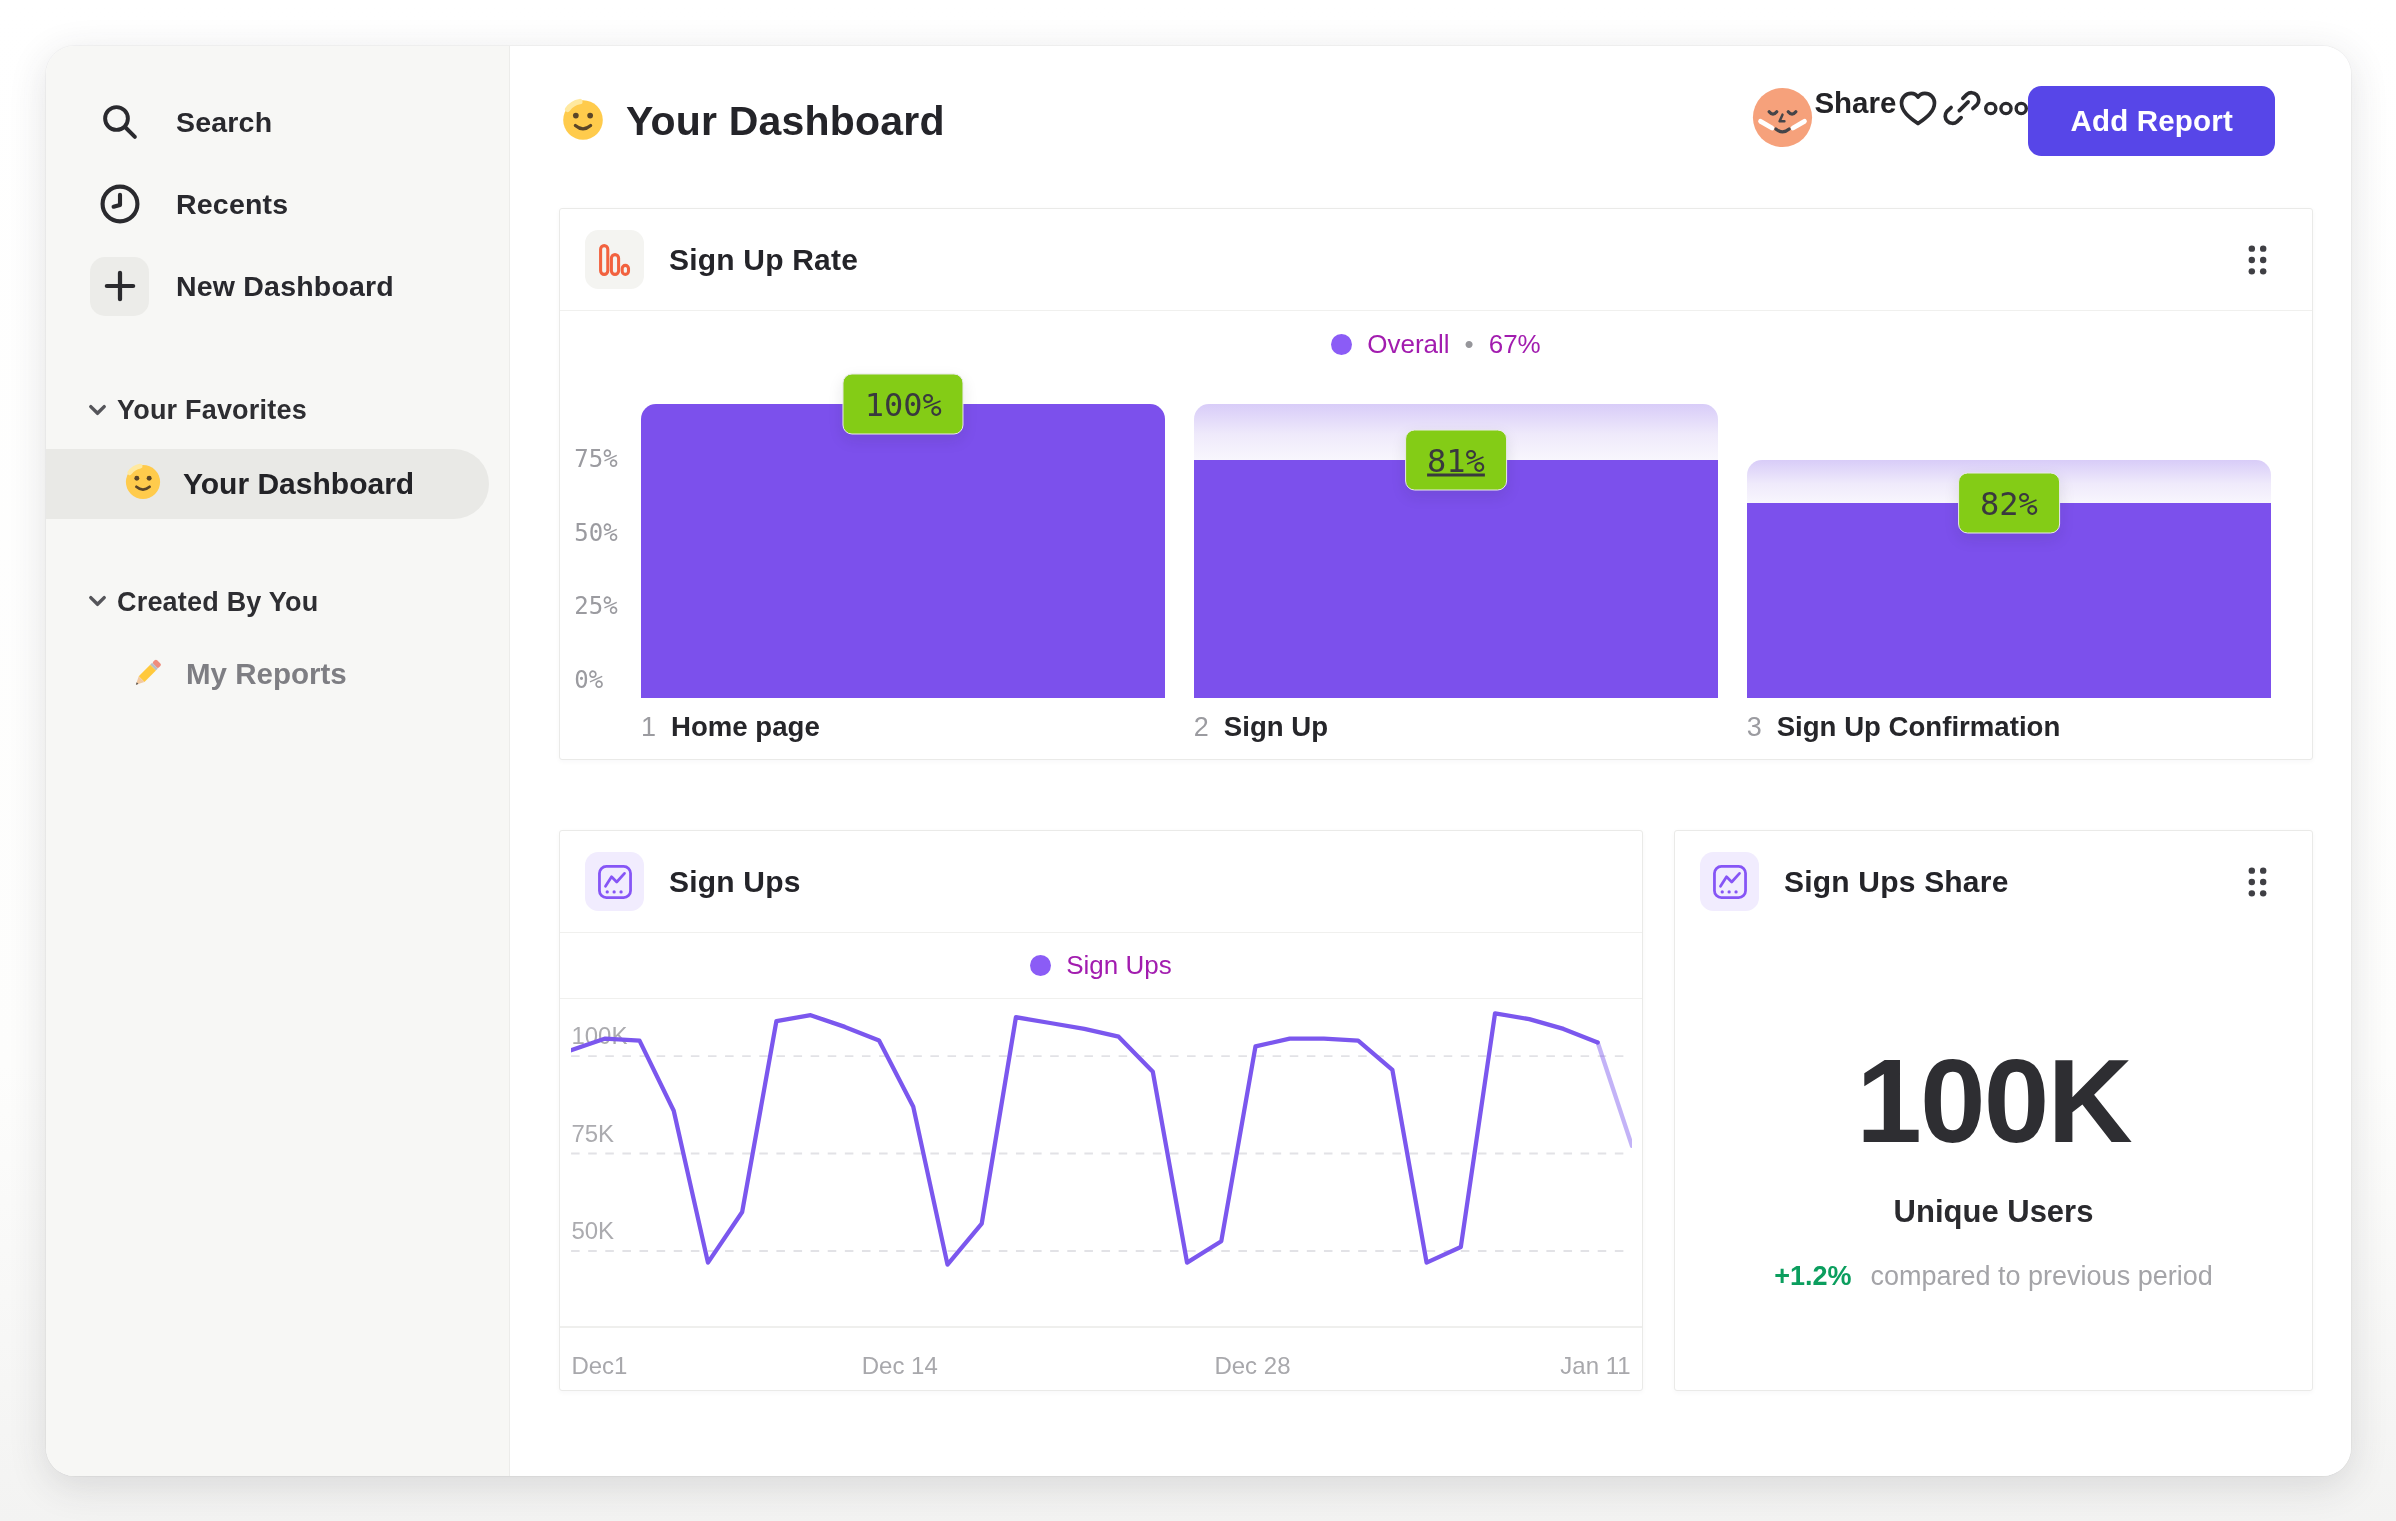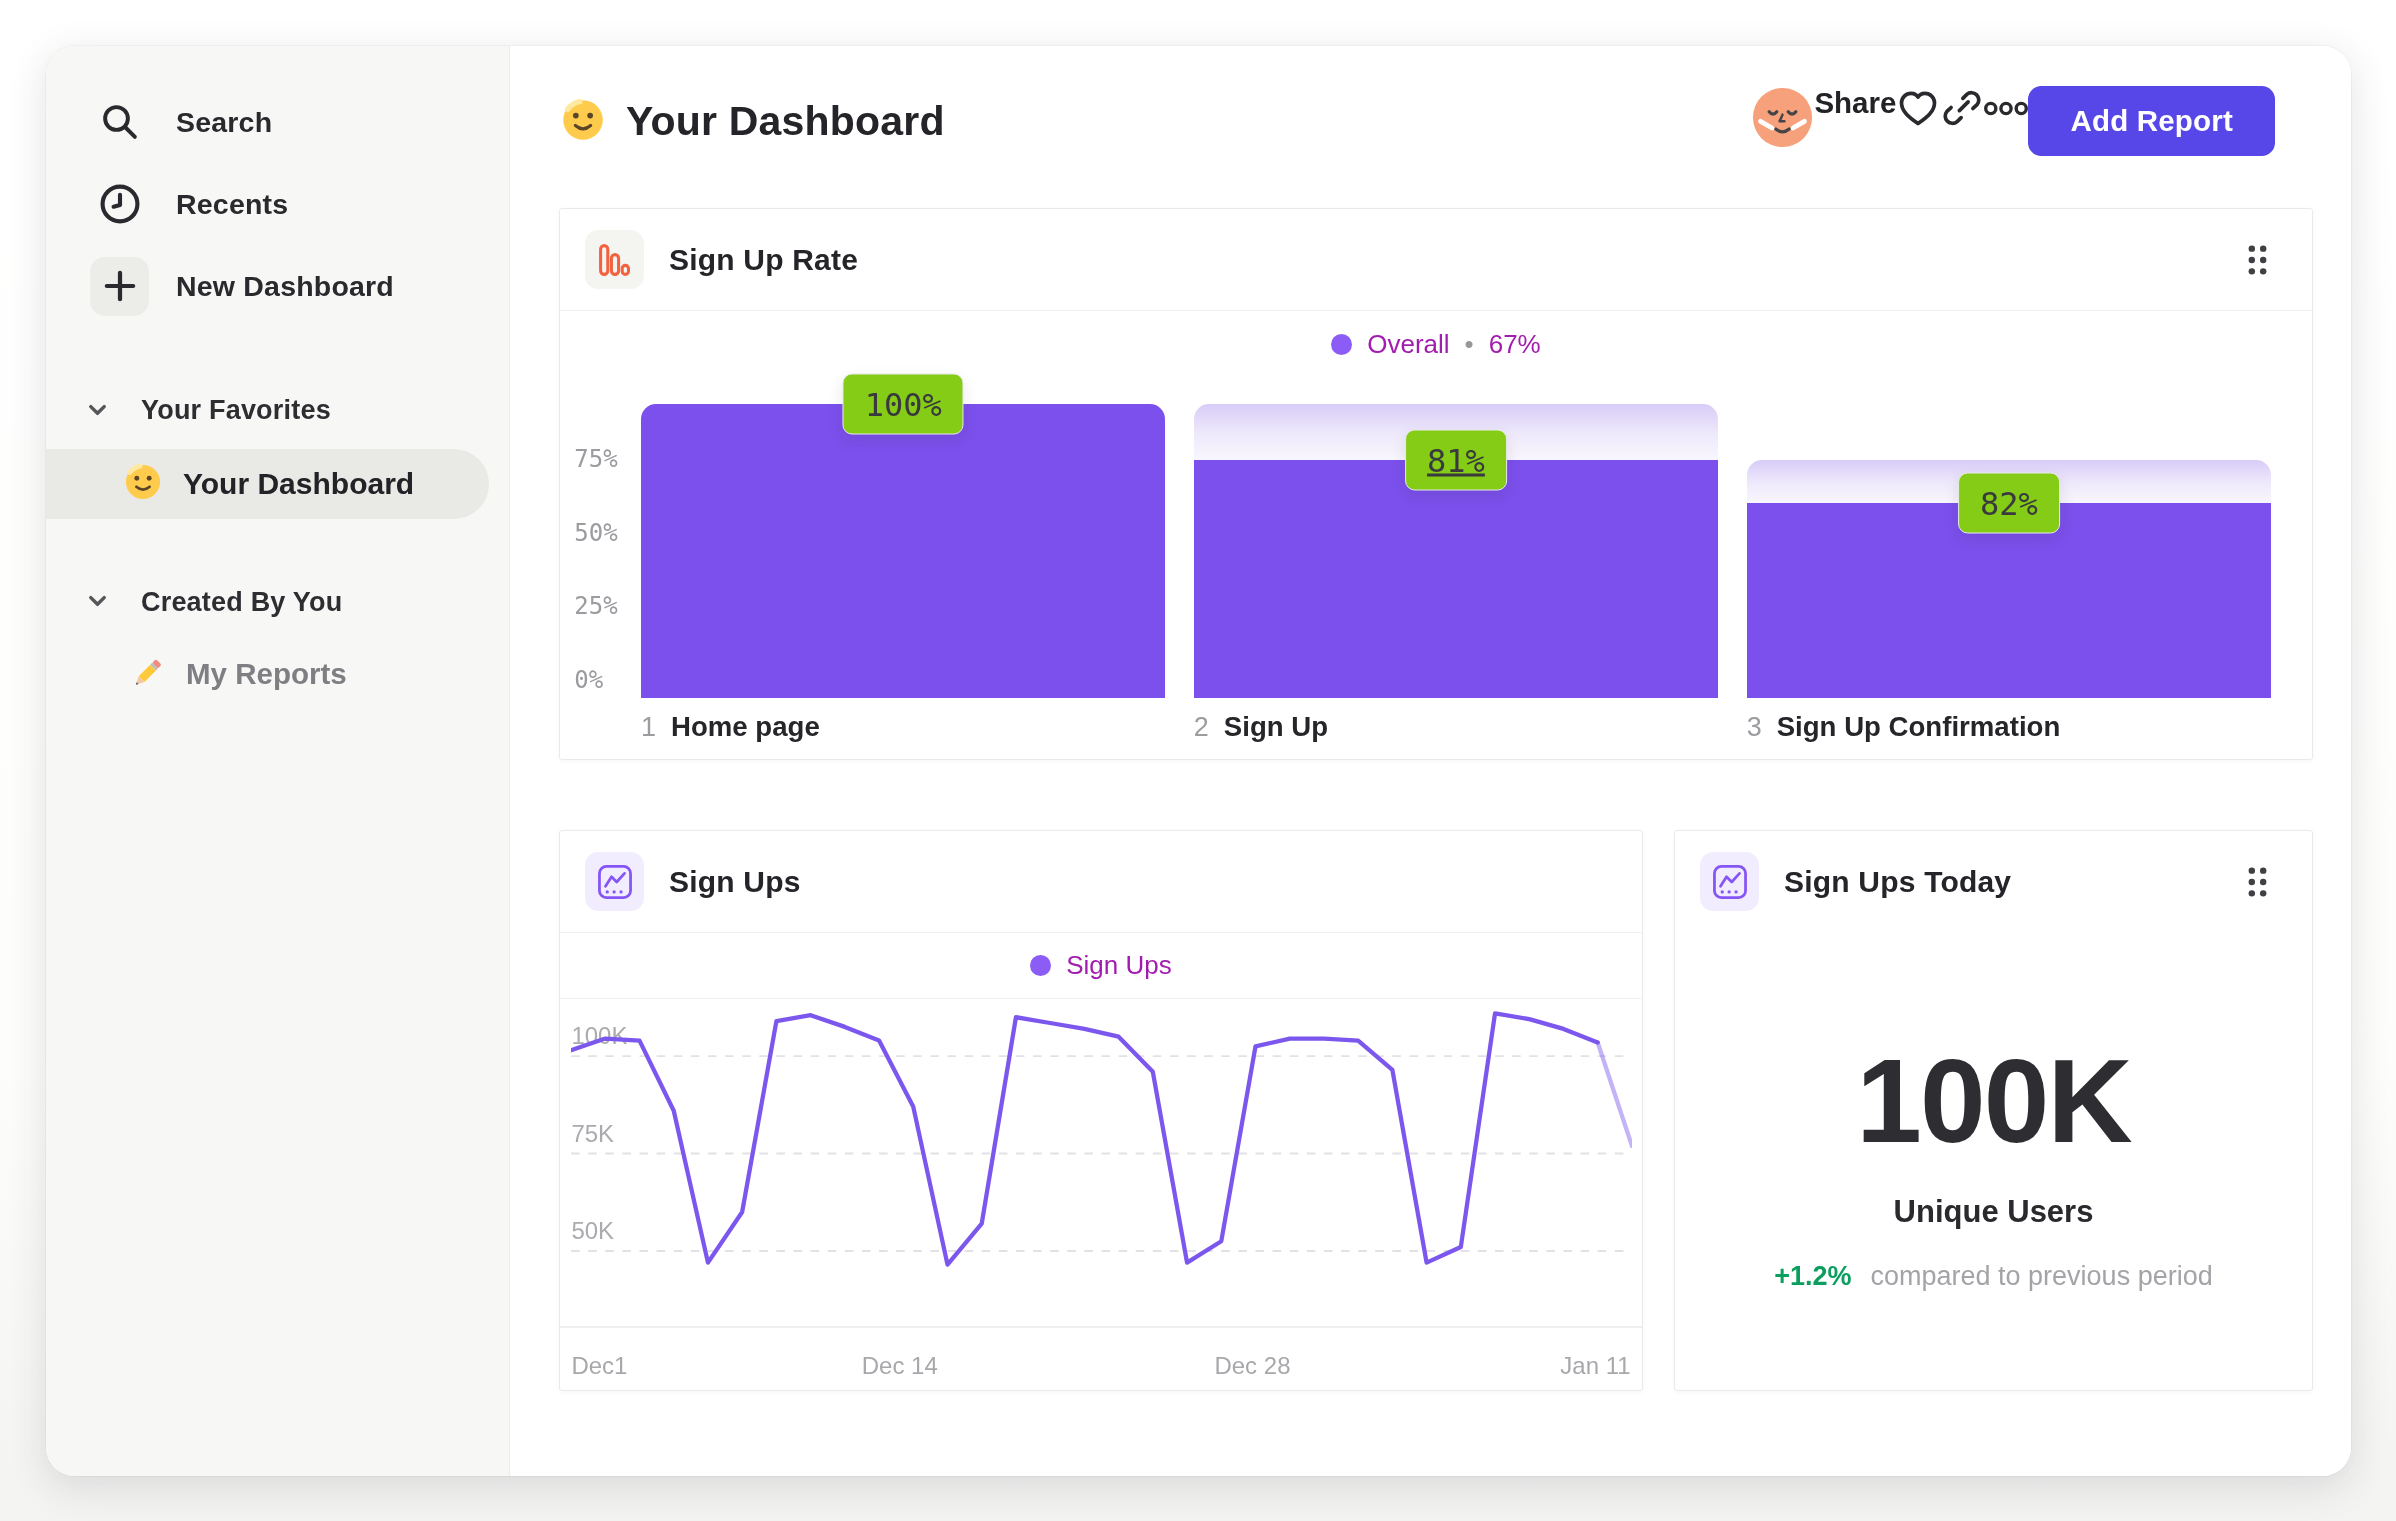--- a/index.html
+++ b/index.html
@@ -18,21 +18,21 @@
   }
   
   .sidebar {
     position:absolute; left:0; top:0; bottom:0; width:464px;
     background:#F7F7F5; border-right:1px solid #ECECEA; padding-top:35px;
   }
   .nav-item { display:flex; align-items:center; height:82px; padding-left:44px; gap:27px; cursor:pointer; }
   .nav-item .nav-ic { width:59px; height:59px; display:flex; align-items:center; justify-content:center; flex:0 0 59px; }
   .nav-item .nav-ic.boxed { background:#ECECE9; border-radius:15px; }
   .nav-label { font-size:28.5px; font-weight:600; color:#29292E; letter-spacing:0.2px; }
-  .section-head { display:flex; align-items:center; height:61px; padding-left:40px; gap:32px; cursor:pointer;text-align:center; }
+  .section-head { display:flex; align-items:center; height:61px; padding-left:40px; gap:8px; cursor:pointer;text-align:center; }
   .section-label { font-size:27px; font-weight:700; color:#2E2E32; letter-spacing:0.2px; }
   .side-row { display:flex; align-items:center; height:70px; gap:21px; cursor:pointer; }
   .pill { margin-top:7.6px; width:443px; border-radius:0 35px 35px 0; background:#E9E9E6; padding-left:78px; }
   .pill .row-label { font-size:30px; font-weight:600; color:#232327; }
   .reports { margin-top:6.7px; padding-left:83px; }
   .reports .row-label { font-size:29.5px; font-weight:600; color:#7E7E83; }
   .mt56 { margin-top:53px; }
   
   .main { position:absolute; left:464px; top:0; right:0; bottom:0; background:#FFFFFF; }
   .page-header { position:absolute; left:51px; top:40px; right:38px; height:70px; display:flex; align-items:center; }
@@ -340,21 +340,21 @@
       <div class="card-header">
         <span class="card-icon purple-bg">
           <svg width="38" height="38" viewBox="0 0 44 44" fill="none">
               <rect x="4" y="4" width="36" height="36" rx="8" stroke="#8655F6" stroke-width="3.2"></rect>
               <path d="M11 27 L18 16 L24 22 L33 12" stroke="#8655F6" stroke-width="3.2" stroke-linecap="round" stroke-linejoin="round"></path>
               <circle cx="13" cy="33.5" r="1.9" fill="#8655F6"></circle>
               <circle cx="21" cy="33.5" r="1.9" fill="#8655F6"></circle>
               <circle cx="29" cy="33.5" r="1.9" fill="#8655F6"></circle>
             </svg>
         </span>
-        <span class="card-title">Sign Ups Today</span>
+        <span class="card-title">Sign Ups Share</span>
         <span class="drag-handle">
           <svg width="25" height="36" viewBox="0 0 26 38">
               <g fill="#3F3F44">
                 <circle cx="7" cy="7" r="3.4"></circle>
                 <circle cx="19" cy="7" r="3.4"></circle>
                 <circle cx="7" cy="19" r="3.4"></circle>
                 <circle cx="19" cy="19" r="3.4"></circle>
                 <circle cx="7" cy="31" r="3.4"></circle>
                 <circle cx="19" cy="31" r="3.4"></circle>
               </g>

